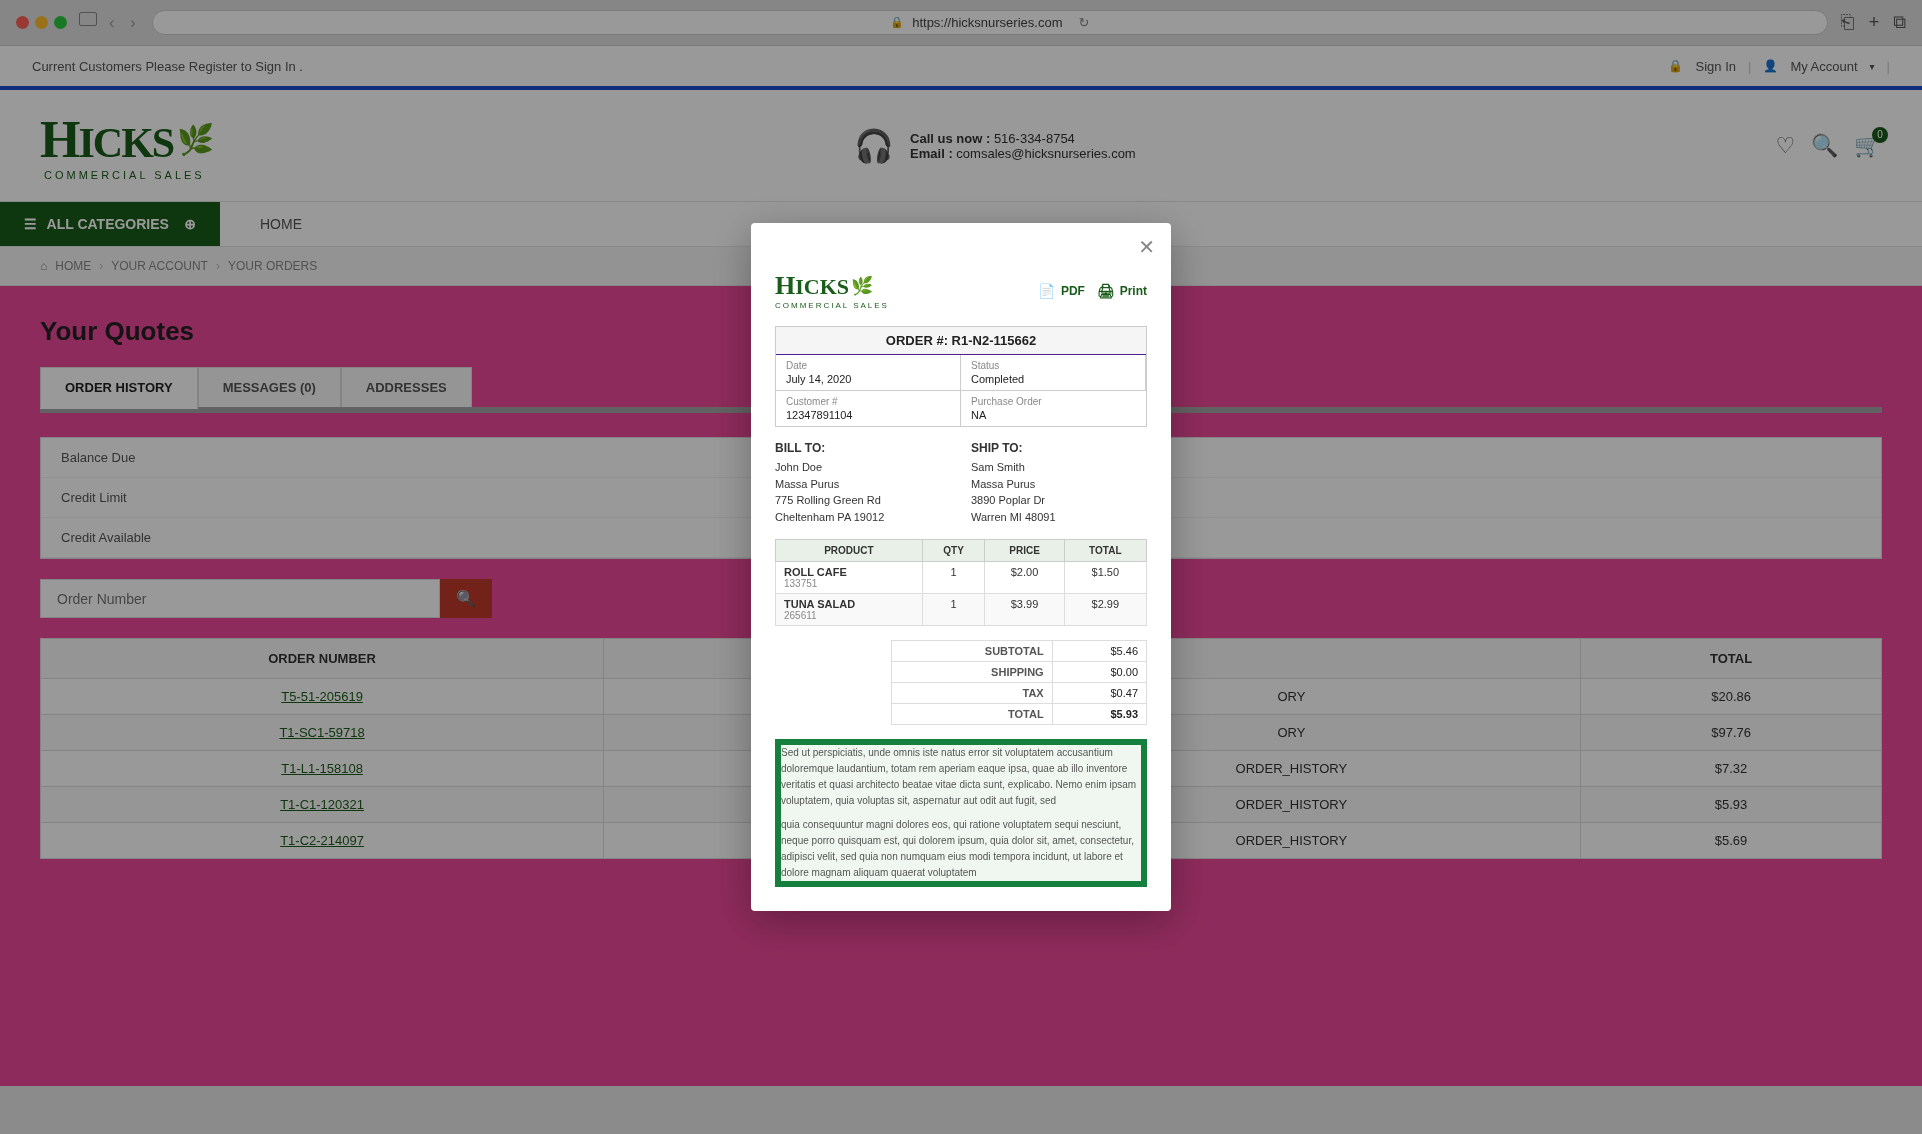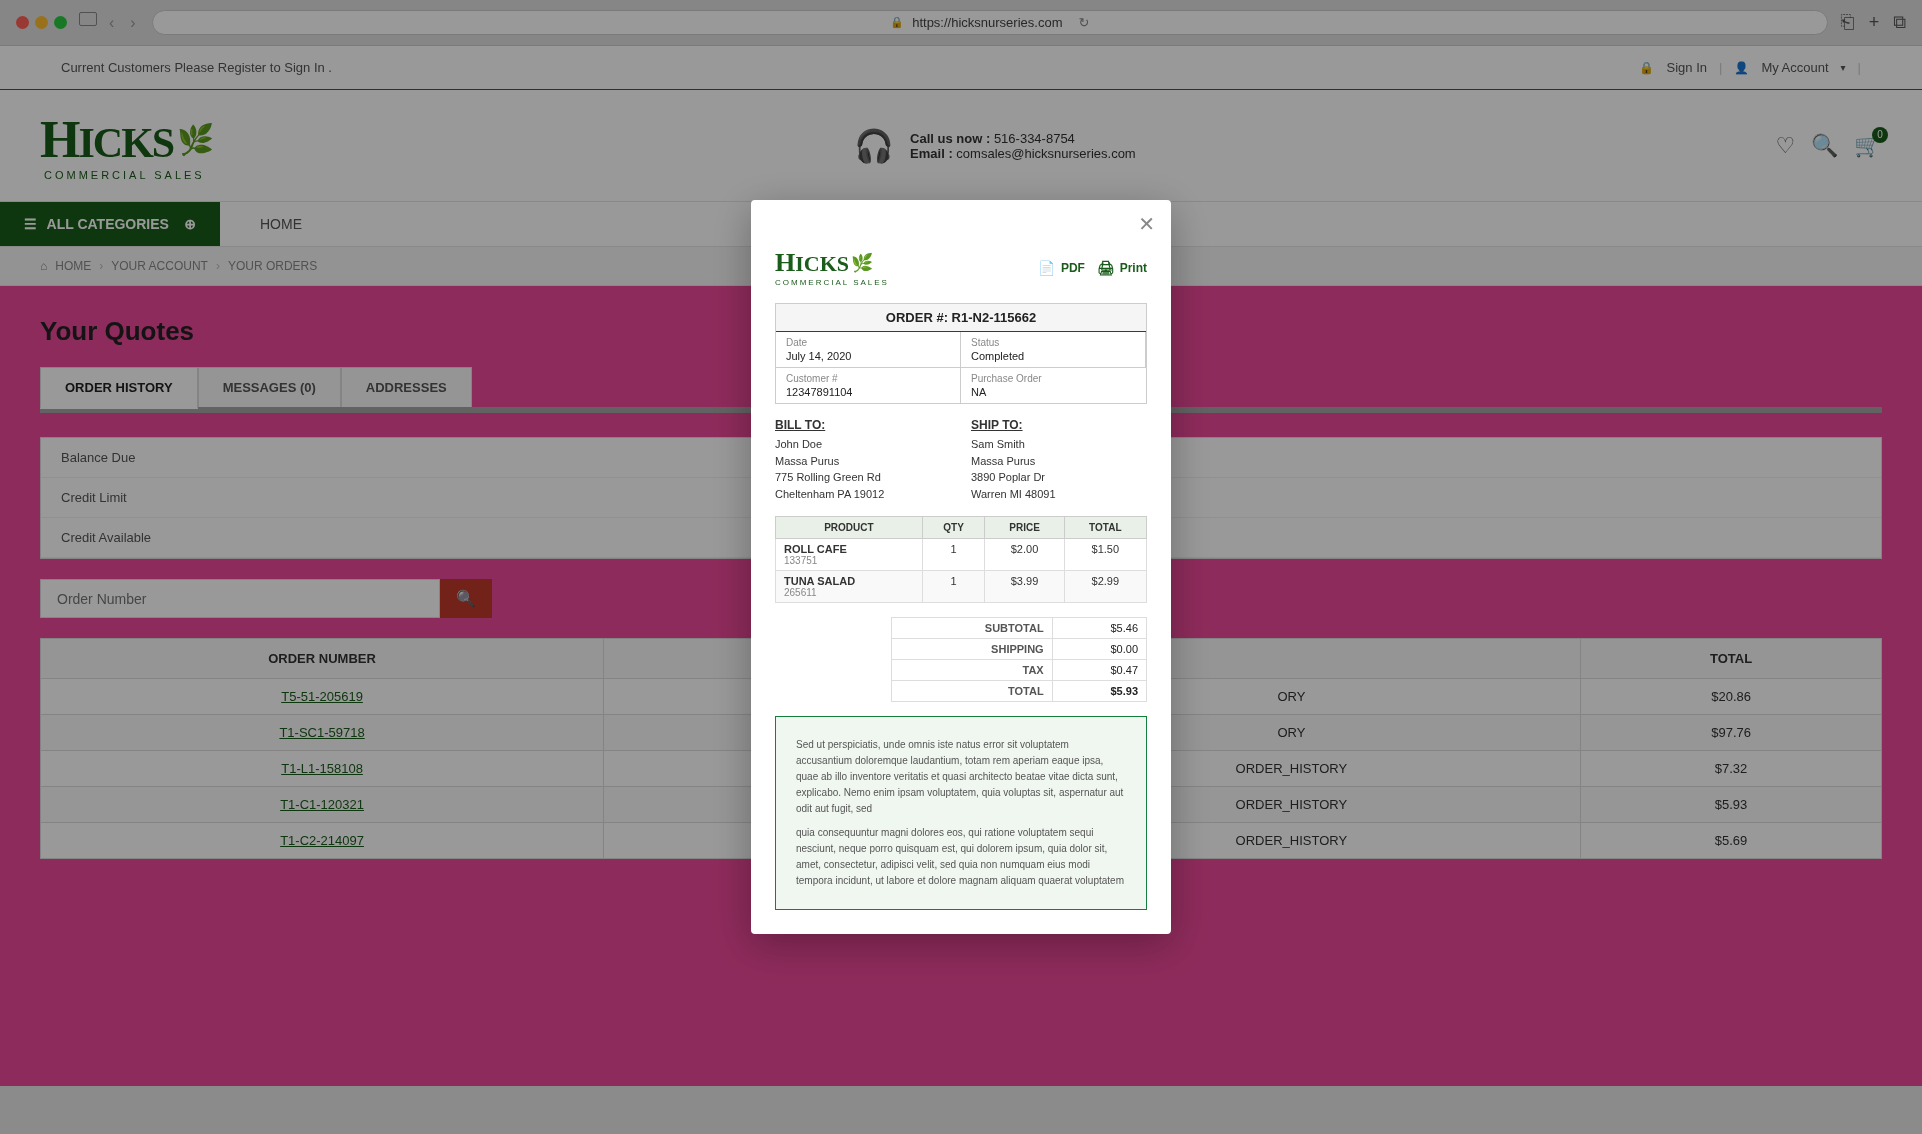--- a/index.html
+++ b/index.html
@@ -25,22 +25,22 @@
     .browser-url-bar {
       flex: 1; background: white; border: 1px solid #ccc; border-radius: 20px;
       padding: 4px 16px; font-size: 13px; color: #444; text-align: center;
       display: flex; align-items: center; justify-content: center; gap: 8px;
     }
     .browser-url-bar .lock-icon { color: #888; font-size: 11px; }
     .browser-actions { display: flex; gap: 14px; color: #555; font-size: 16px; }
 
     
     .top-bar {
-      background: white; border-bottom: 1px solid #1d4ed8;
-      padding: 0 61px; height: 44px; display: flex; align-items: center;
+      background: white; border-bottom: 4px solid #1d4ed8;
+      padding: 0 32px; height: 44px; display: flex; align-items: center;
       justify-content: space-between; font-size: 13px; color: #555;
     }
     .top-bar-right { display: flex; align-items: center; gap: 12px; }
     .top-bar-right .separator { color: #ccc; }
 
     
     .site-header {
       background: white; padding: 20px 40px; display: flex;
       align-items: center; justify-content: space-between;
     }
@@ -112,39 +112,39 @@
     .order-header-box { border: 1.5px solid #ccc; margin-bottom: 14px; }
     .order-number-row { background: #f5f5f5; padding: 6px 12px; font-size: 13px; font-weight: bold; text-align: center; color: #222; border-bottom: 1px solid #4c1d95; }
     .order-meta-grid { display: grid; grid-template-columns: 1fr 1fr; }
     .order-meta-cell { padding: 5px 10px; font-size: 11px; border-right: 1px solid #ccc; }
     .order-meta-cell:last-child { border-right: none; }
     .order-meta-cell:nth-child(3), .order-meta-cell:nth-child(4) { border-top: 1px solid #ccc; }
     .order-meta-label { color: #888; font-size: 10px; margin-bottom: 2px; }
     .order-meta-value { color: #222; font-size: 11px; }
 
     .addresses-row { display: grid; grid-template-columns: 1fr 1fr; gap: 20px; margin-bottom: 14px; font-size: 11px; }
-    .address-block .addr-label { font-weight: bold; color: #333; margin-bottom: 4px; font-size: 12px; text-decoration: underline; }
+    .address-block .addr-label { font-weight: bold; color: #333; margin-bottom: 4px; font-size: 12px; }
     .address-block .addr-line { color: #333; line-height: 1.5; }
 
     .invoice-table { width: 100%; border-collapse: collapse; margin-bottom: 14px; font-size: 11px; }
     .invoice-table th { background: #e8f0e8; border: 1px solid #ccc; padding: 5px 8px; font-size: 10px; font-weight: bold; color: #333; text-align: center; }
     .invoice-table td { border: 1px solid #ddd; padding: 4px 8px; color: #333; vertical-align: top; }
     .invoice-table td.product-cell { }
     .invoice-table .product-name { font-weight: bold; font-size: 11px; }
     .invoice-table .product-sku { font-size: 10px; color: #888; }
     .invoice-table td.center { text-align: center; }
     .invoice-table tr:nth-child(even) { background: #f9f9f9; }
 
     .totals-table { margin-left: auto; width: 256px; border-collapse: collapse; margin-bottom: 14px; font-size: 11px; }
     .totals-table td { padding: 4px 8px; border: 1px solid #ddd; }
     .totals-table td:first-child { text-align: right; font-weight: bold; color: #555; }
     .totals-table td:last-child { text-align: right; color: #222; }
     .totals-table tr:last-child td { font-weight: bold; }
 
-    .modal-notes { background: #f0f7f0; border: 1px solid #15803d; padding: 20px; font-size: 10px; color: #555; line-height: 1.6; margin-top: 14px; }
+    .modal-notes { background: #f0f7f0; border: 6px solid #15803d; padding: 0; font-size: 10px; color: #555; line-height: 1.6; margin-top: 14px; }
 
     .logo-wrapper { display: flex; flex-direction: column; align-items: flex-start; }
     .logo-main { display: flex; align-items: center; }
     .logo-hicks { font-size: 52px; font-weight: 900; color: #1a5c1a; font-family: Georgia, serif; letter-spacing: -2px; }
     .logo-commercial { font-size: 11px; letter-spacing: 3px; color: #1a5c1a; margin-left: 4px; }
   </style>
 </head>
 <body>
 
 <div class="browser-chrome">

